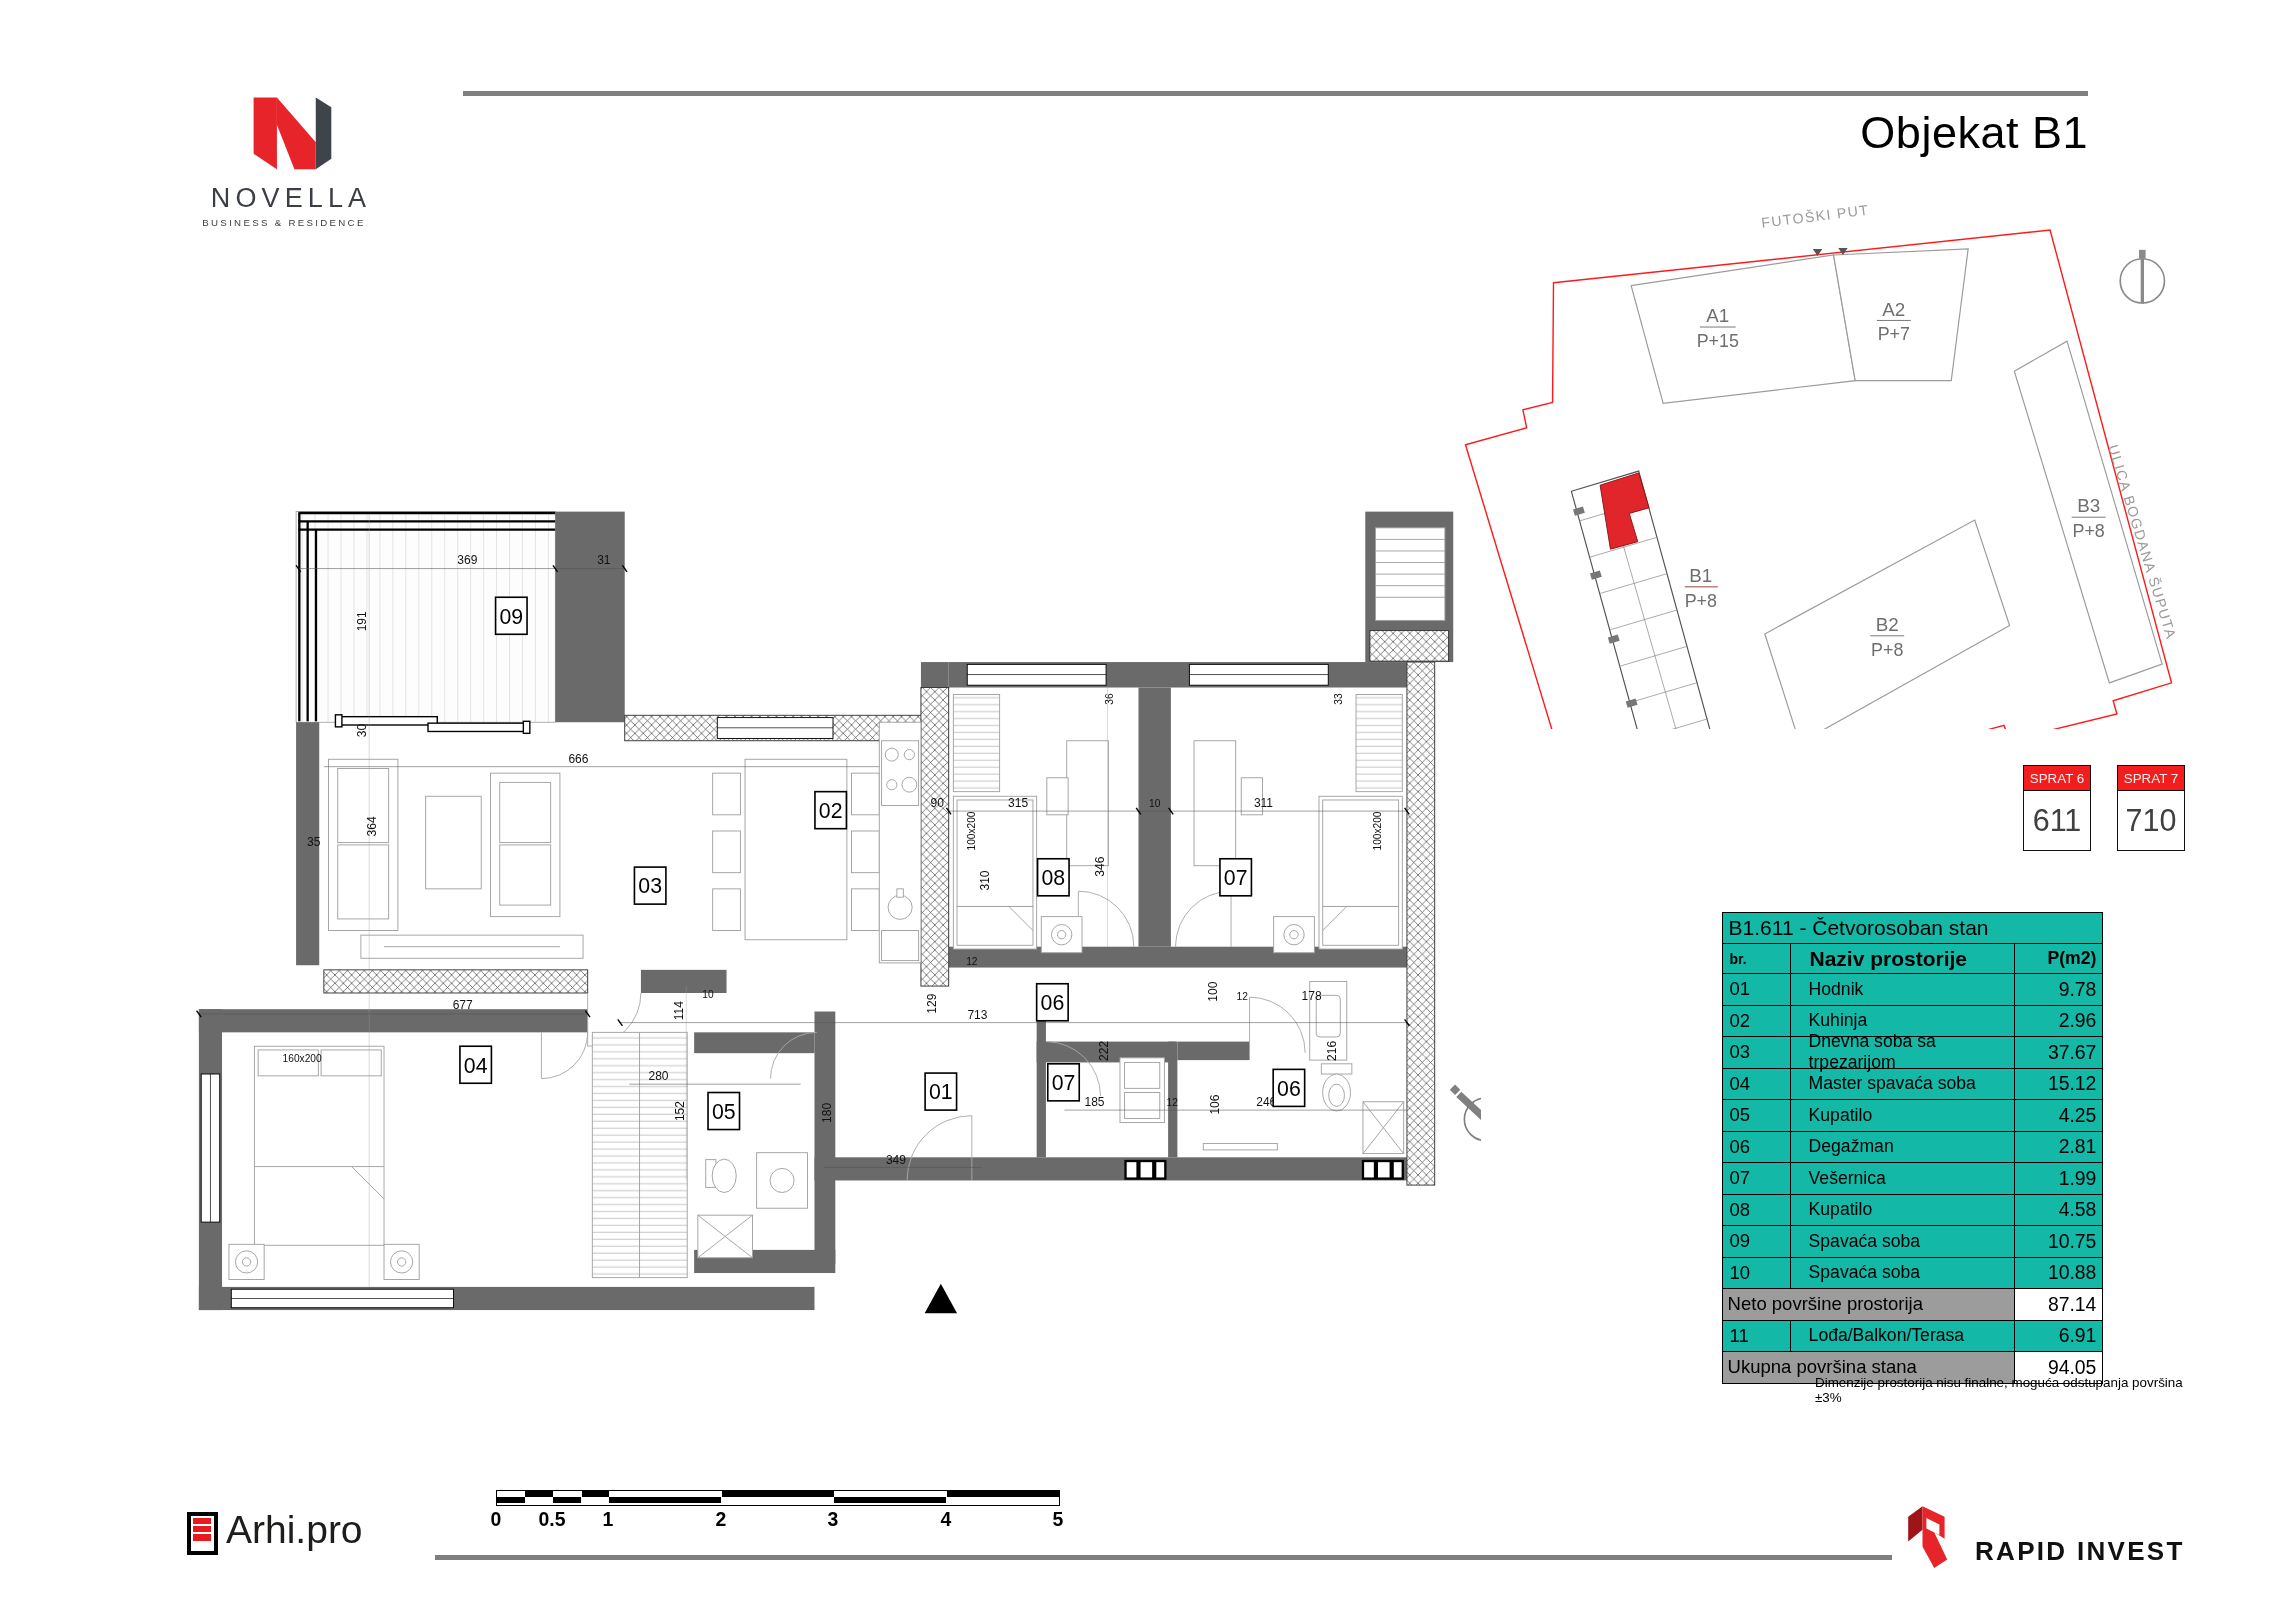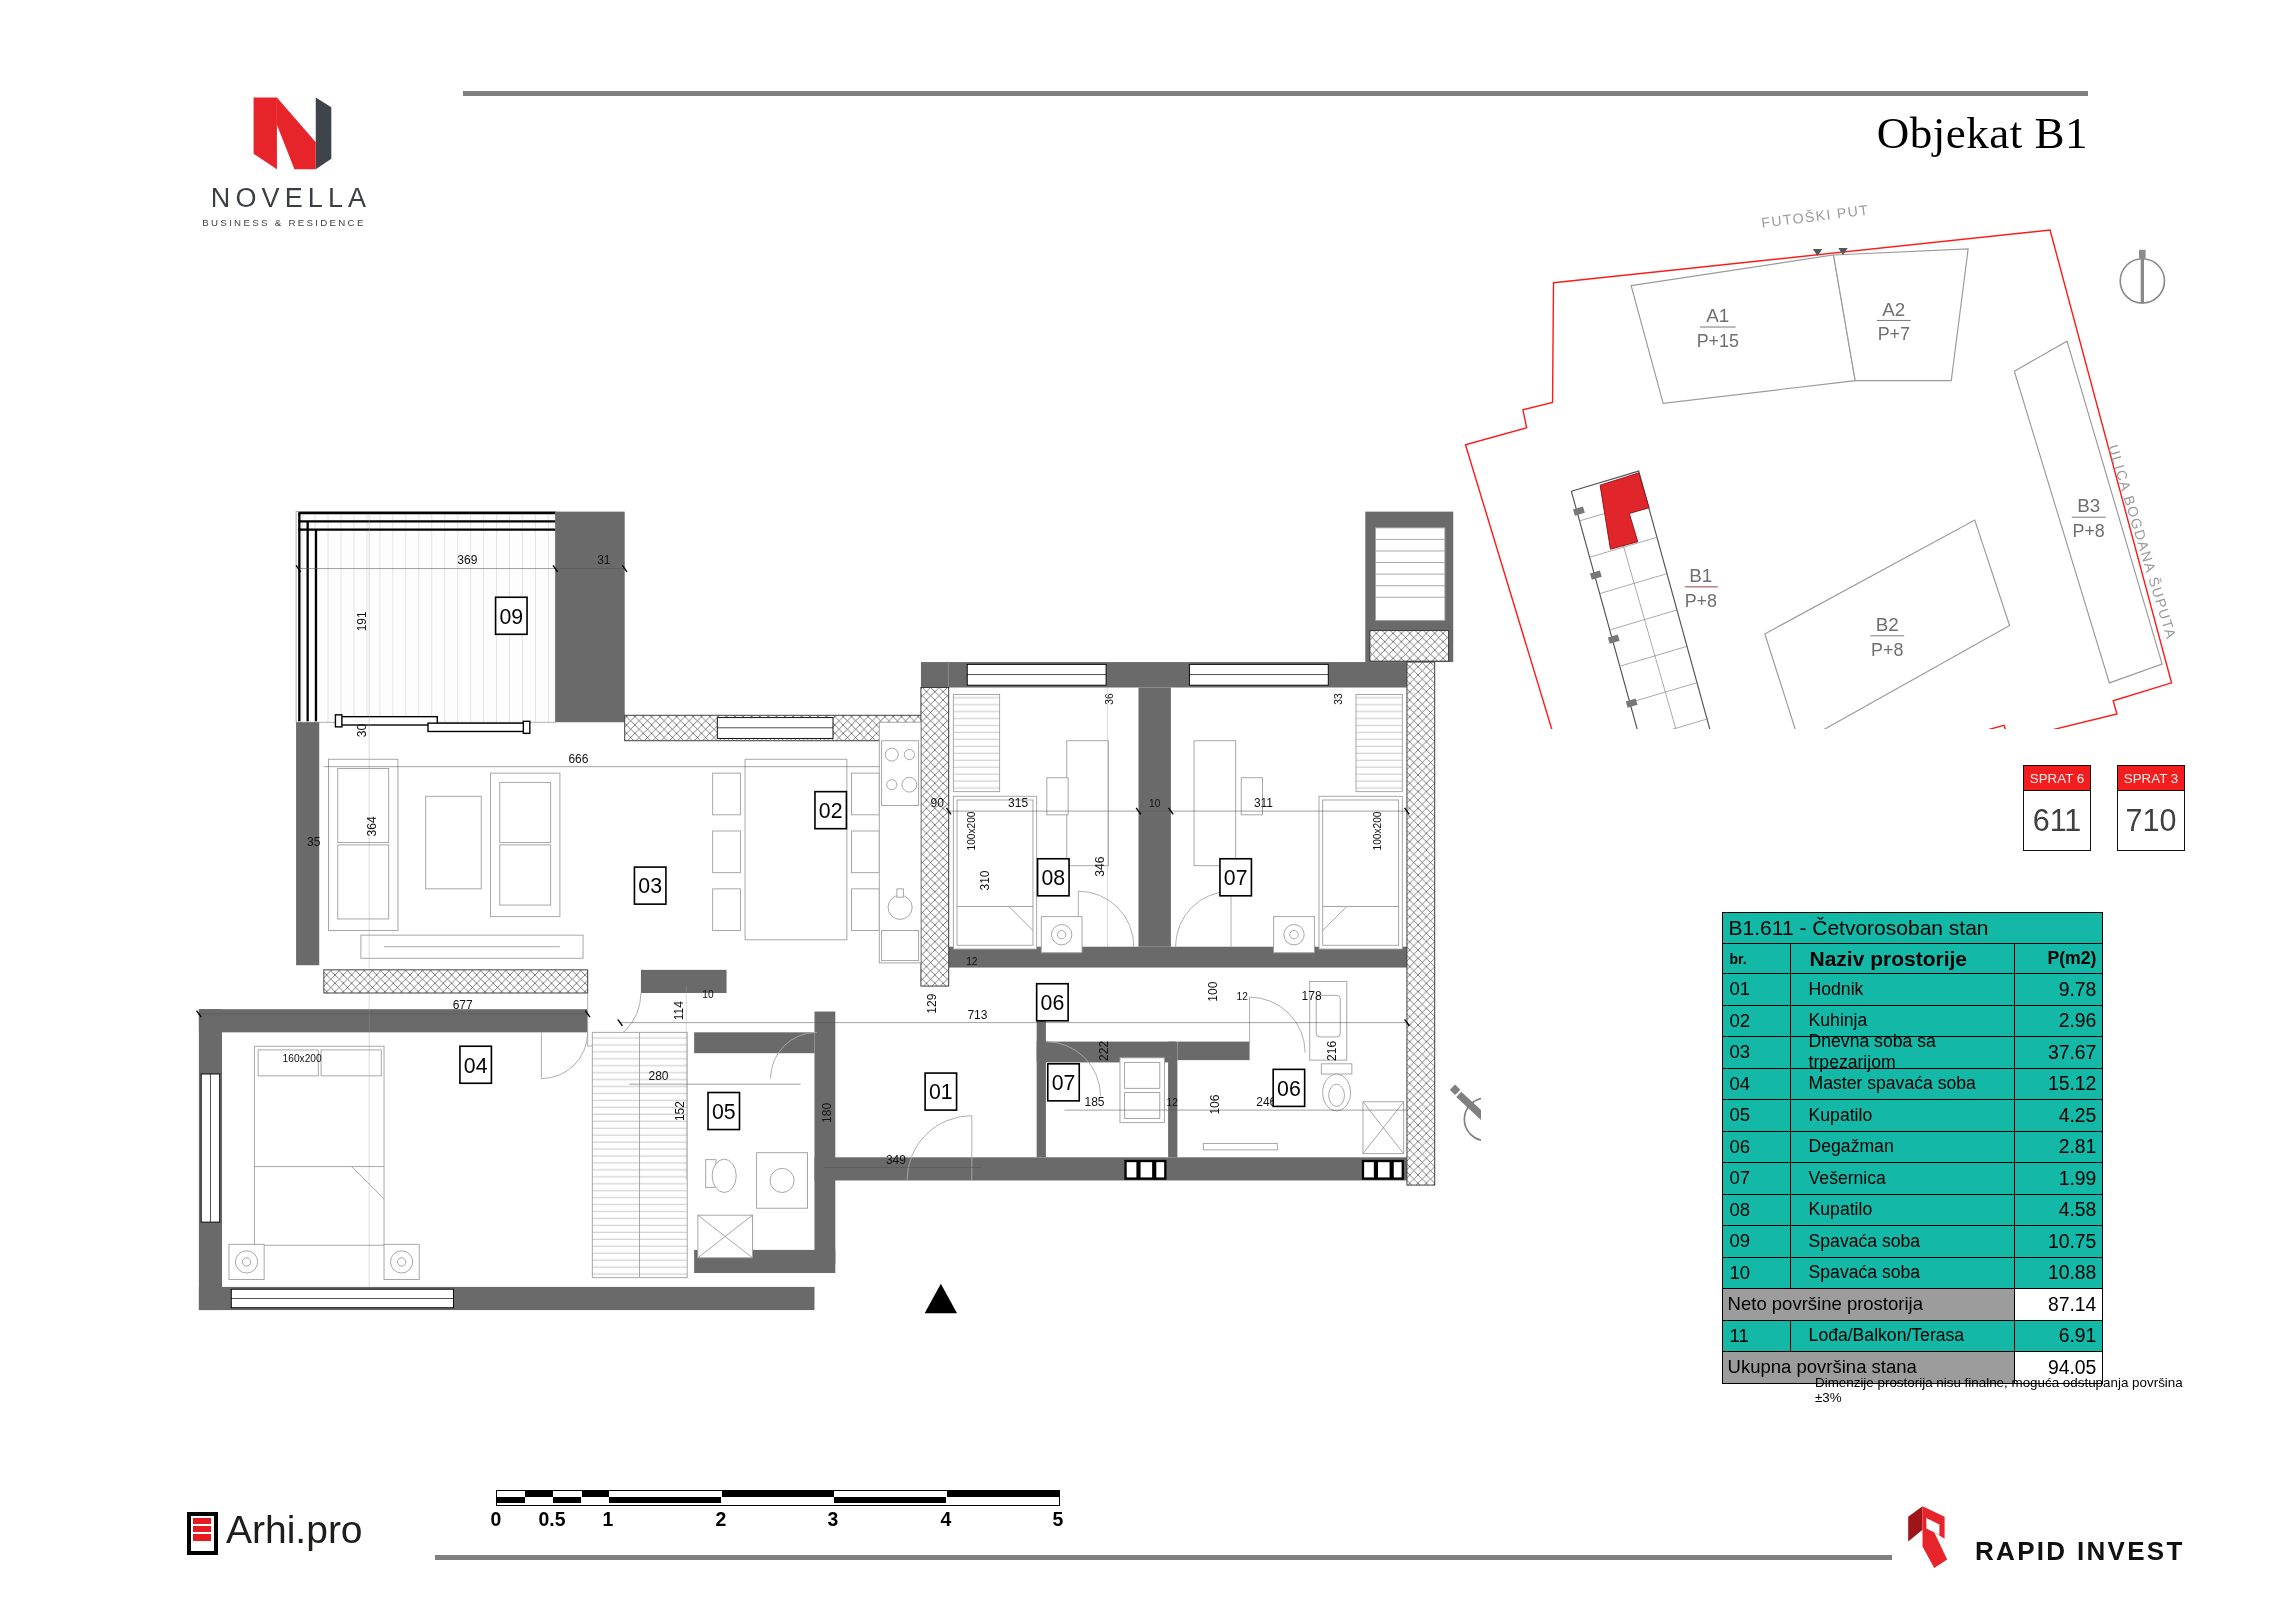--- a/index.html
+++ b/index.html
@@ -3,21 +3,21 @@
 <meta charset="utf-8">
 <style>
   html,body{margin:0;padding:0;}
   body{width:2295px;height:1623px;position:relative;background:#fff;
        font-family:"Liberation Sans",sans-serif;color:#000;overflow:hidden;}
   .abs{position:absolute;}
 
   
   .toprule{position:absolute;left:463px;top:91px;width:1625px;height:5.1px;background:#7f7f7f;}
   .title{position:absolute;left:1527px;top:107px;width:561px;text-align:right;
-         font-size:45px;letter-spacing:0.5px;color:#000;font-family:Liberation Serif, serif;}
+         font-size:45px;letter-spacing:0.5px;color:#000;}
   .brand{position:absolute;left:194px;top:65px;width:194px;}
   .brand-name{position:absolute;left:7px;top:118px;width:180px;text-align:center;
               font-size:27px;font-weight:500;letter-spacing:5.1px;color:#3b3e44;}
   .brand-tag{position:absolute;left:0;top:152px;width:180px;text-align:center;
              font-size:9.7px;font-weight:500;letter-spacing:2.3px;color:#3b3e44;}
 
   
   .badge{position:absolute;width:68px;height:86px;border:1.9px solid #111;background:#fff;box-sizing:border-box;}
   .badge .hd{height:24px;background:#f31d1d;color:#eee;font-size:13.4px;display:flex;
              align-items:center;justify-content:center;border-bottom:1.4px solid #111;}
@@ -150,21 +150,21 @@
     <line x1="1458" y1="256" x2="1458" y2="152" stroke-width="7"></line>
     <rect x="1451" y="142" width="14" height="18" fill="#8a8a8a" stroke="none"></rect>
   </g>
 </svg>
 
 <div class="badge" style="left:2023px;top:765px">
   <div class="hd">SPRAT 6</div>
   <div class="num">611</div>
 </div>
 <div class="badge" style="left:2117px;top:765px">
-  <div class="hd">SPRAT 3</div>
+  <div class="hd">SPRAT 7</div>
   <div class="num">710</div>
 </div>
 
 <div class="tbl">
   <div class="trow">
       <div class="t-title">B1.611 - Četvorosoban stan</div>
     </div>
   <div class="trow h">
     <div class="c c-num">br.</div>
     <div class="c c-name" style="padding-left:18.5px">Naziv prostorije</div>

